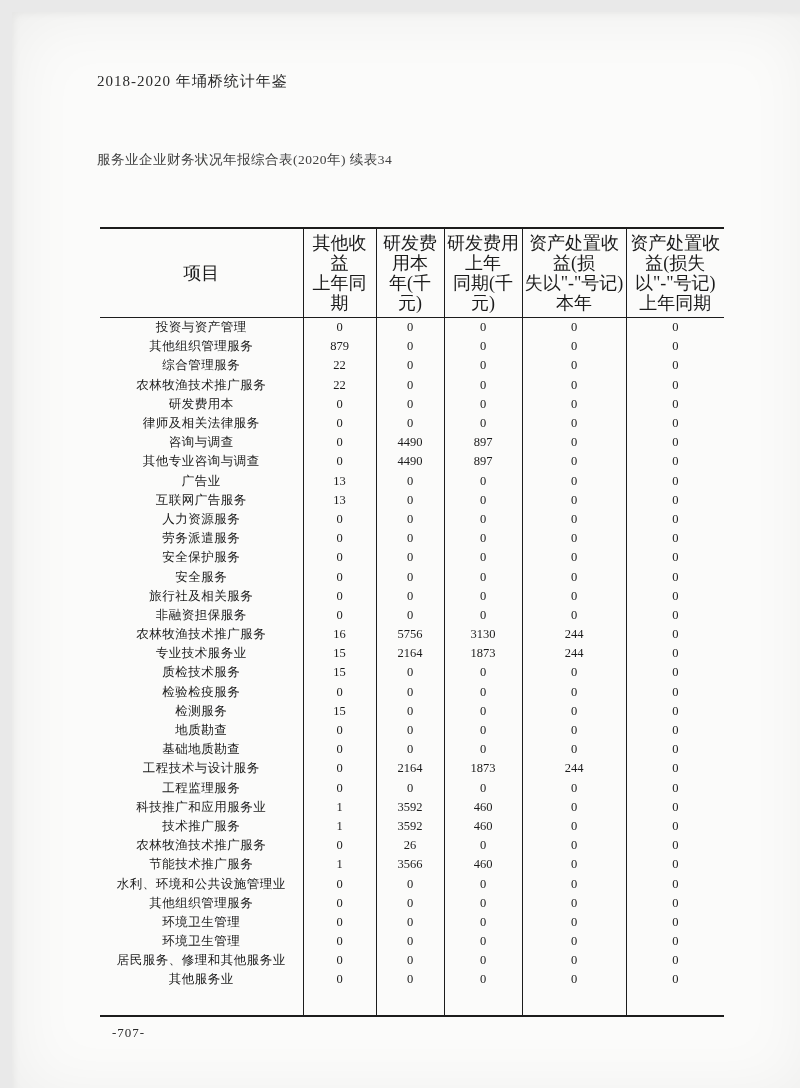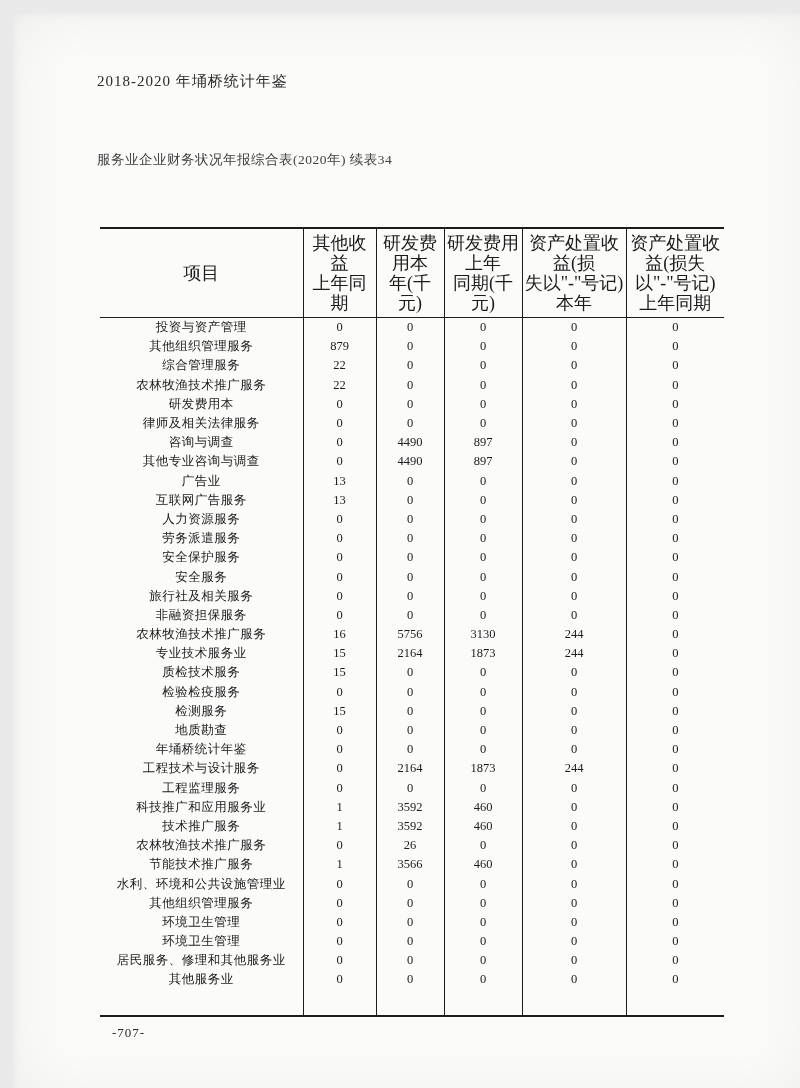--- a/index.html
+++ b/index.html
@@ -302,21 +302,21 @@
         </tr>
         <tr>
           <td class="item">地质勘查</td>
           <td>0</td>
           <td>0</td>
           <td>0</td>
           <td>0</td>
           <td>0</td>
         </tr>
         <tr>
-          <td class="item">年埇桥统计年鉴</td>
+          <td class="item">基础地质勘查</td>
           <td>0</td>
           <td>0</td>
           <td>0</td>
           <td>0</td>
           <td>0</td>
         </tr>
         <tr>
           <td class="item">工程技术与设计服务</td>
           <td>0</td>
           <td>2164</td>

